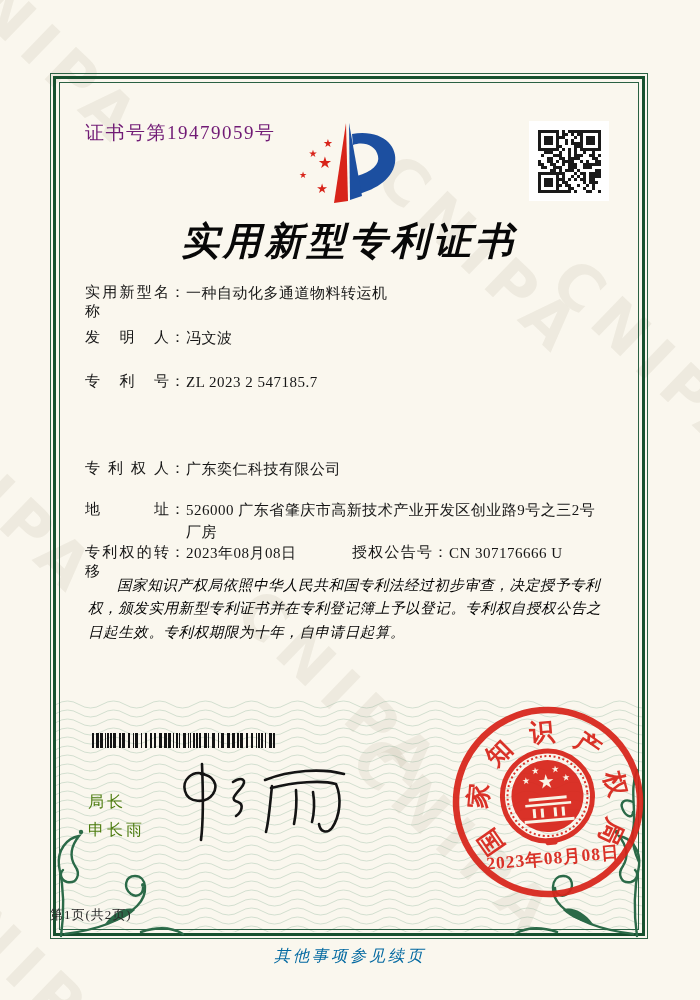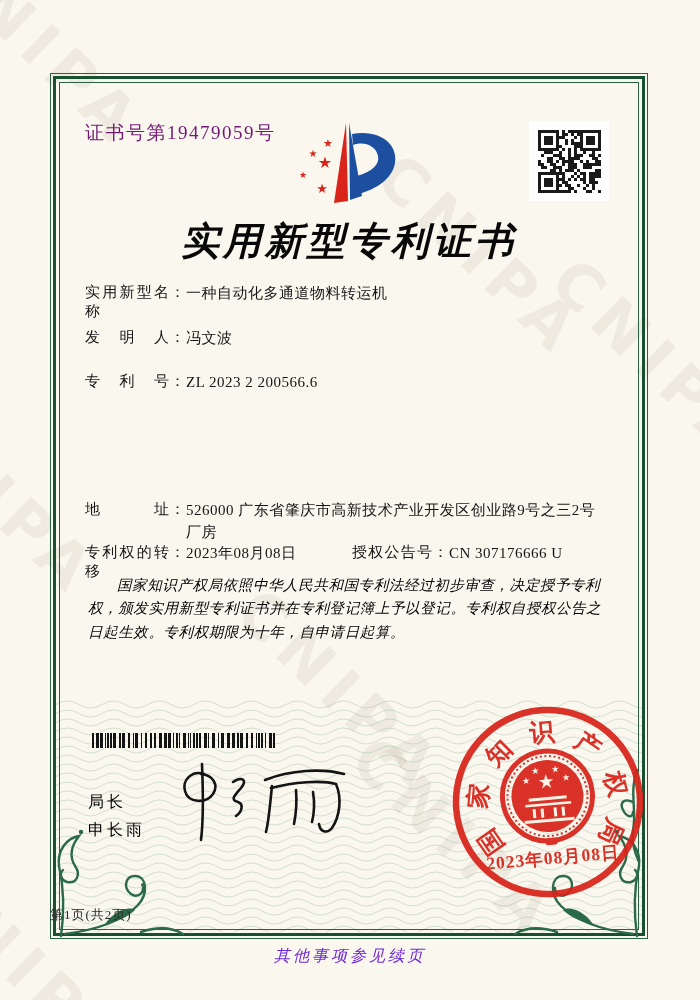--- a/index.html
+++ b/index.html
@@ -27,25 +27,25 @@
   .frow{position:absolute;left:85px;width:560px;font-size:15px;color:#161616;}
   .flabel{display:inline-block;width:84px;text-align:justify;text-align-last:justify;vertical-align:top;}
   .fcolon{display:inline-block;width:17px;vertical-align:top;text-align:center;}
   .fvalue{display:inline-block;vertical-align:top;letter-spacing:0.5px;line-height:1.45;}
   .fvalue.addr{width:412px;}
   .grant2{position:absolute;left:267px;top:0;white-space:nowrap;}
   .paras{position:absolute;left:88px;top:574px;width:524px;font-size:14.5px;
     font-style:italic;line-height:1.62;letter-spacing:0.6px;color:#000000;}
   .paras p{margin:0 0 6px 0;text-indent:2em;}
   .director{position:absolute;left:88px;font-family:"DejaVu Sans","Liberation Sans",sans-serif;
-    font-size:16px;letter-spacing:3px;color:#000000;}
+    font-size:16px;letter-spacing:3px;color:#4d7c0f;}
   .pagefoot{position:absolute;left:50px;top:906px;width:598px;text-align:left;
     font-size:13px;letter-spacing:1px;color:#2a2a2a;}
   .contnote{position:absolute;left:0;top:946px;width:700px;text-align:center;
-    font-size:16px;font-style:italic;letter-spacing:3px;color:#6d28d9;}
+    font-size:16px;font-style:italic;letter-spacing:3px;color:#0369a1;}
   svg{display:block;}
   .abs{position:absolute;}
 </style>
 </head>
 <body>
 
 <div class="page">
 
   <div class="wm" style="left:40px;top:45px;transform:translate(-50%,-50%) rotate(44deg);">CNIPA</div>
   <div class="wm" style="left:480px;top:255px;transform:translate(-50%,-50%) rotate(44deg);">CNIPA</div>
@@ -364,21 +364,24 @@
 
   <div class="title">实用新型专利证书</div>
 
   <div class="frow" style="top:328px;">
     <span class="flabel">发明人</span><span class="fcolon">：</span><span class="fvalue">冯文波</span>
   </div>
   <div class="frow" style="top:283px;">
     <span class="flabel">实用新型名称</span><span class="fcolon">：</span><span class="fvalue">一种自动化多通道物料转运机</span>
   </div>
   <div class="frow" style="top:372px;">
-    <span class="flabel">专利号</span><span class="fcolon">：</span><span class="fvalue">ZL 2023 2 200566.6</span>
+    <span class="flabel">专利号</span><span class="fcolon">：</span><span class="fvalue">ZL 2023 2 547185.7</span>
+  </div>
+  <div class="frow" style="top:459px;">
+    <span class="flabel">专利权人</span><span class="fcolon">：</span><span class="fvalue">广东奕仁科技有限公司</span>
   </div>
   <div class="frow" style="top:500px;">
     <span class="flabel">地址</span><span class="fcolon">：</span><span class="fvalue addr">526000 广东省肇庆市高新技术产业开发区创业路9号之三2号厂房</span>
   </div>
   <div class="frow" style="top:543px;">
     <span class="flabel">专利权的转移</span><span class="fcolon">：</span><span class="fvalue">2023年08月08日</span>
     <span class="grant2">
       <span class="flabel" style="width:80px;">授权公告号</span><span class="fcolon">：</span><span class="fvalue">CN 307176666 U</span>
     </span>
   </div>

